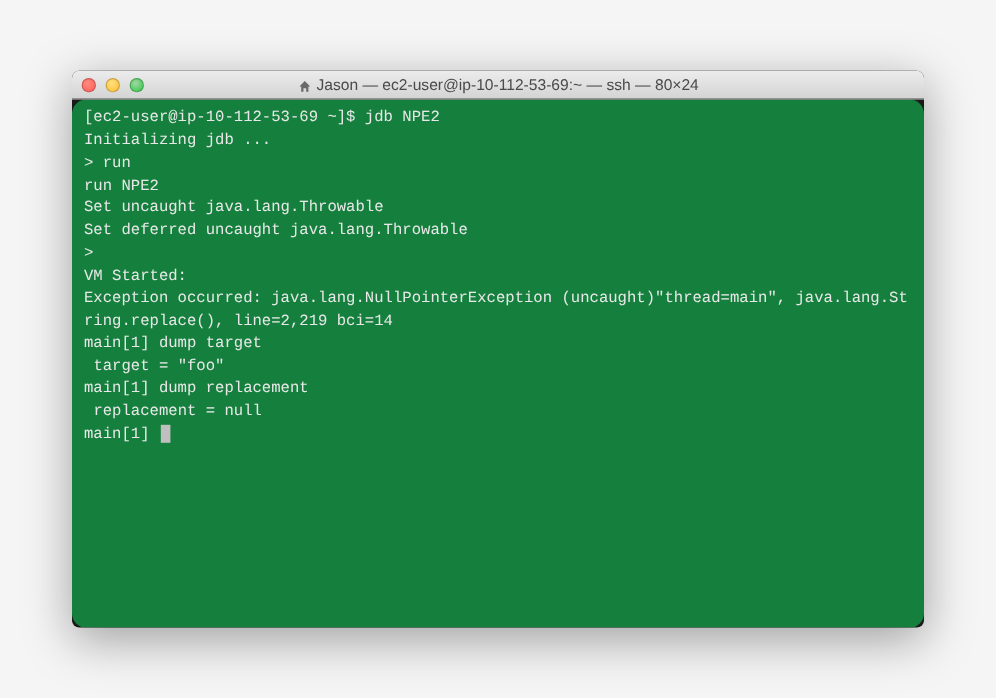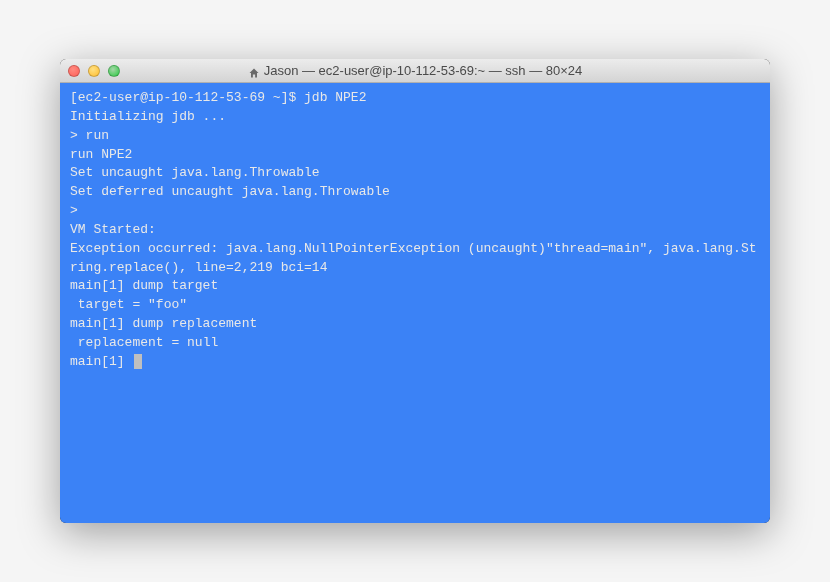--- a/index.html
+++ b/index.html
@@ -55,29 +55,30 @@
       font-size: 13px;
       color: #4a4a4a;
       text-align: center;
     }
     .home-icon {
       width: 12px;
       height: 12px;
       display: inline-block;
     }
     .terminal {
-      background: #3b82f6;
+      background: #15803d;
       color: #e8e8e8;
       font-family: Menlo, Monaco, "Courier New", monospace;
       font-size: 13px;
       line-height: 1.45;
       padding: 6px 10px 10px 10px;
       white-space: pre-wrap;
       word-break: break-all;
       min-height: 440px;
+      border-radius: 12px;
     }
     .line { display: block; }
     .cursor {
       display: inline-block;
       width: 8px;
       height: 15px;
       background: #bfbfbf;
       vertical-align: text-bottom;
       margin-left: 2px;
     }

